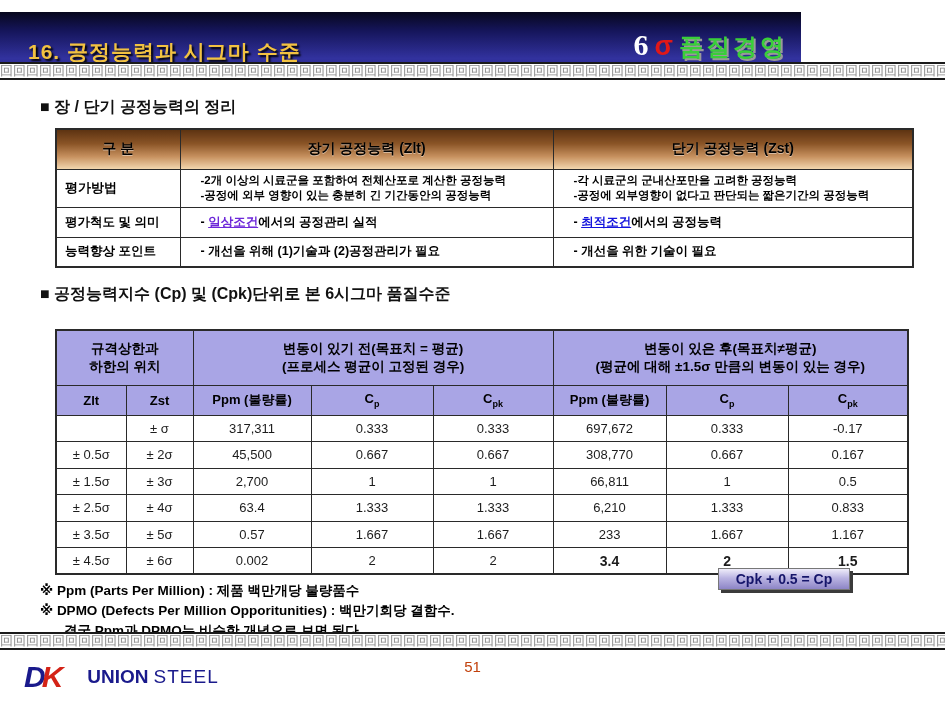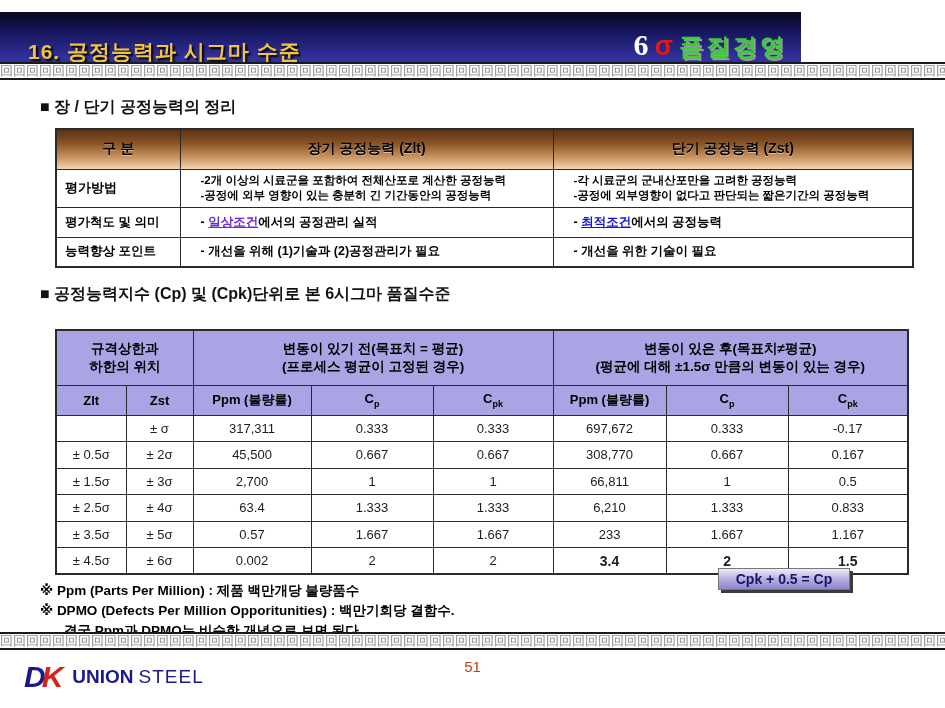--- a/index.html
+++ b/index.html
@@ -64,21 +64,21 @@
     border:1px solid #777; box-shadow:3px 3px 0 #3b3b3b;
     color:#15156a; font-size:14px; font-weight:bold; text-align:center; }
 
   
   .footer { position:absolute; top:652px; left:0; width:945px; height:56px;
     background:linear-gradient(90deg,#ffffff 0%,#efeceా 0%,#efecea 28%,#ab9480 62%,#5d2d0f 100%); }
   .logo-box { position:absolute; left:14px; top:4px; width:198px; height:42px; background:#fff;
     border-radius:4px; display:flex; align-items:center; padding-left:10px; }
   .logo-d { font-size:30px; font-weight:bold; font-style:italic; color:#1a1a8c; line-height:30px; }
   .logo-k { font-size:30px; font-weight:bold; font-style:italic; color:#d42317; margin-left:-4px; line-height:30px; }
-  .logo-union { font-size:19px; font-weight:bold; color:#1a1a8c; margin-left:9px; }
+  .logo-union { font-size:19px; font-weight:bold; color:#1a1a8c; margin-left:24px; }
   .logo-steel { font-size:19px; font-weight:normal; color:#1a1a8c; margin-left:5px; letter-spacing:1px; }
   .page-num { position:absolute; left:50%; transform:translateX(-50%); top:6px; font-size:15px; color:#c2410c;
     text-shadow:1px 1px 0 #fff; }
 </style>
 </head>
 <body>
 
 <div class="slide">
 
   <div class="titlebar">

